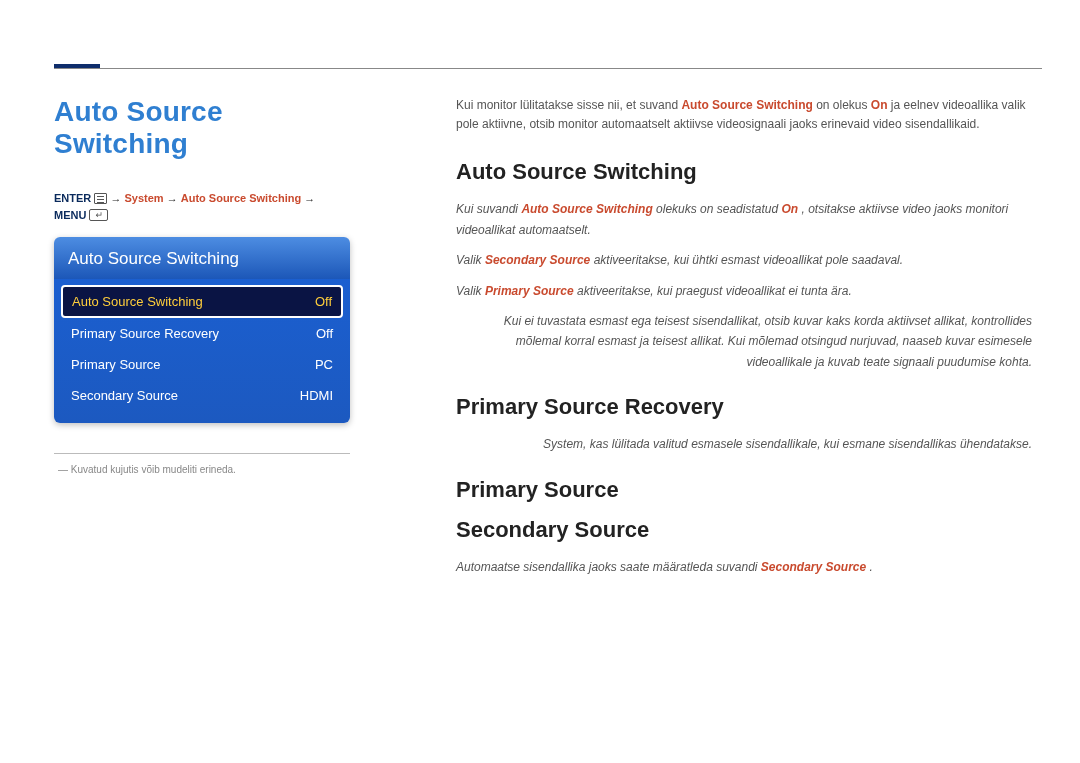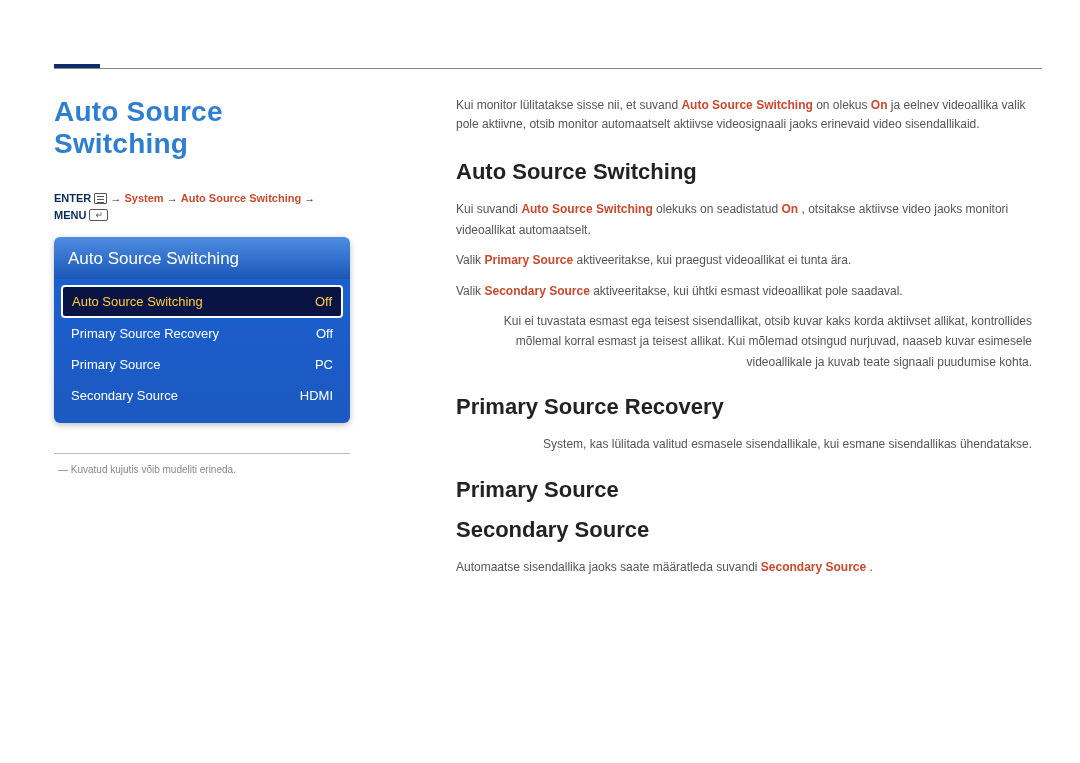--- a/index.html
+++ b/index.html
@@ -139,20 +139,21 @@
     font-size: 22px;
     font-weight: 700;
     color: #222;
     margin-bottom: 14px;
   }
   .para {
     font-size: 12px;
     color: #555;
     line-height: 1.7;
     margin-bottom: 10px;
+    font-style: italic;
   }
   .section-gap { margin-bottom: 22px; text-align: right; }
 </style>
 </head>
 <body>
 
 <div class="top-tab"></div>
 <div class="top-rule"></div>
 
 <div class="left-col">
@@ -212,27 +213,27 @@
   <h2 class="sub-heading">Auto Source Switching</h2>
   <p class="para">
     <span>Kui suvandi </span>
     <span class="red">Auto Source Switching</span>
     <span> olekuks on seadistatud </span>
     <span class="red">On</span>
     <span>, otsitakse aktiivse video jaoks monitori videoallikat automaatselt.</span>
   </p>
   <p class="para">
     <span>Valik </span>
+    <span class="red">Secondary Source</span>
+    <span> aktiveeritakse, kui ühtki esmast videoallikat pole saadaval.</span>
+  </p>
+  <p class="para">
+    <span>Valik </span>
     <span class="red">Primary Source</span>
     <span> aktiveeritakse, kui praegust videoallikat ei tunta ära.</span>
-  </p>
-  <p class="para">
-    <span>Valik </span>
-    <span class="red">Secondary Source</span>
-    <span> aktiveeritakse, kui ühtki esmast videoallikat pole saadaval.</span>
   </p>
   <p class="para section-gap">Kui ei tuvastata esmast ega teisest sisendallikat, otsib kuvar kaks korda aktiivset allikat, kontrollides mõlemal korral esmast ja teisest allikat. Kui mõlemad otsingud nurjuvad, naaseb kuvar esimesele videoallikale ja kuvab teate signaali puudumise kohta.</p>
 
   <h2 class="sub-heading">Primary Source Recovery</h2>
   <p class="para section-gap">System, kas lülitada valitud esmasele sisendallikale, kui esmane sisendallikas ühendatakse.</p>
 
   <h2 class="sub-heading">Primary Source</h2>
 
   <h2 class="sub-heading">Secondary Source</h2>
   <p class="para">

